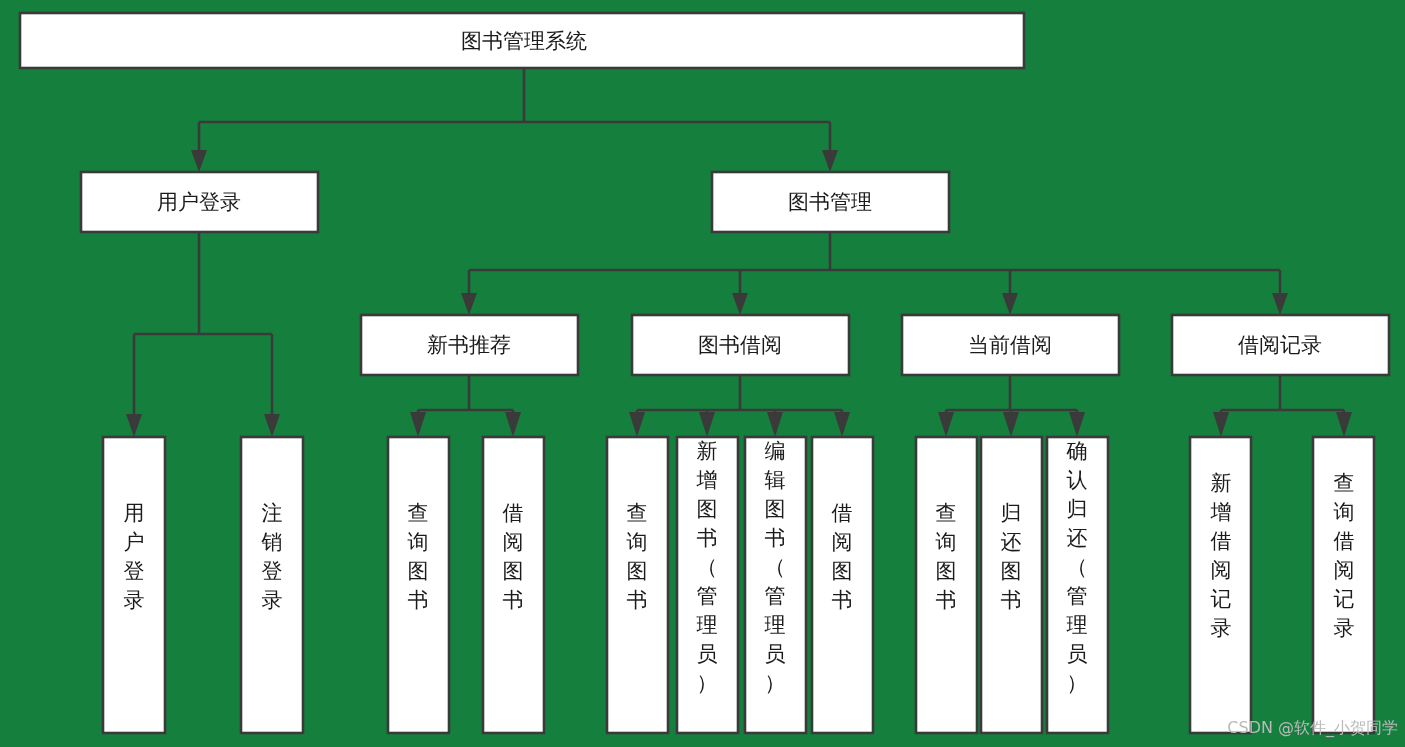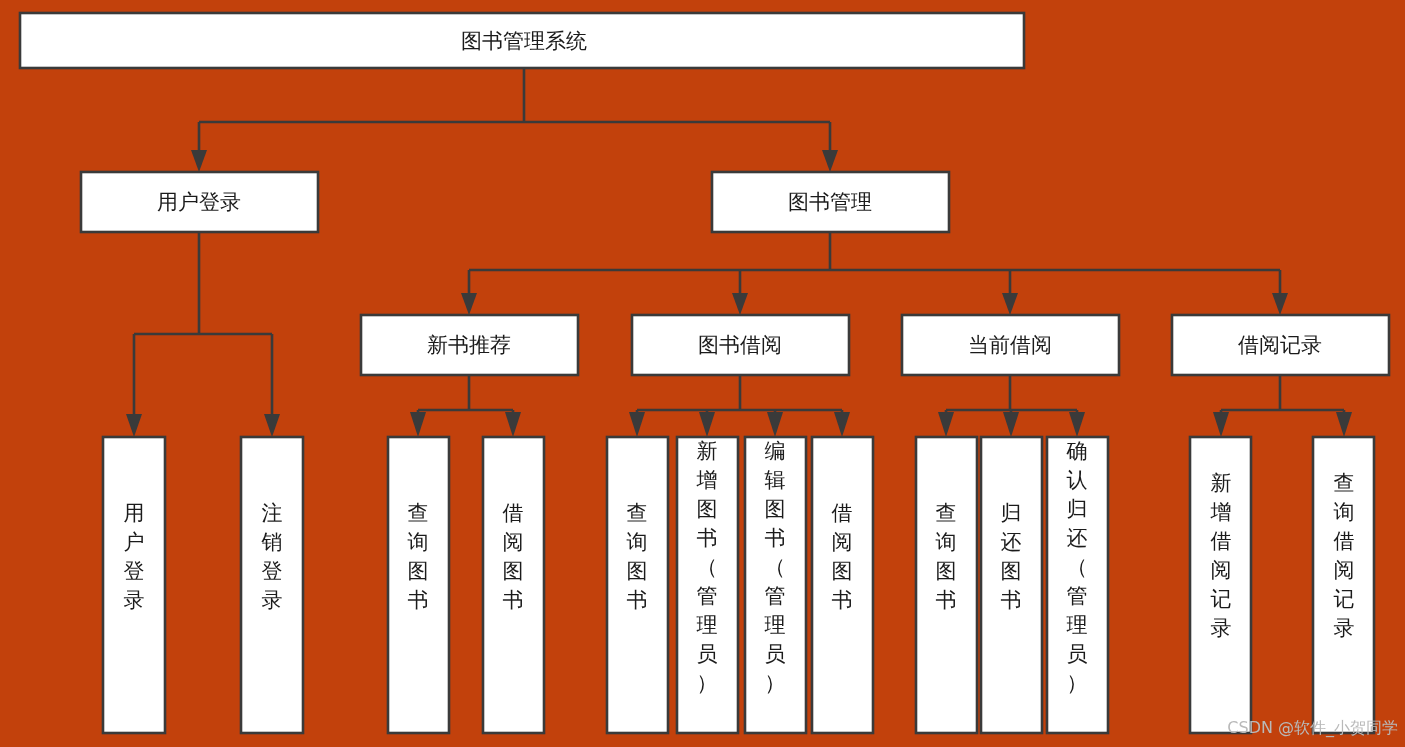--- a/index.html
+++ b/index.html
@@ -8,21 +8,21 @@
     padding: 0;
     background: #ffffff;
   }
   body {
     font-family: "DejaVu Sans", "Liberation Sans", sans-serif;
   }
   #diagram-root {
     position: relative;
     width: 1405px;
     height: 747px;
-    background: #c2410c;
+    background: #15803d;
     overflow: hidden;
   }
   svg.diagram-canvas {
     position: absolute;
     top: 0;
     left: 0;
     width: 1405px;
     height: 747px;
     display: block;
   }

